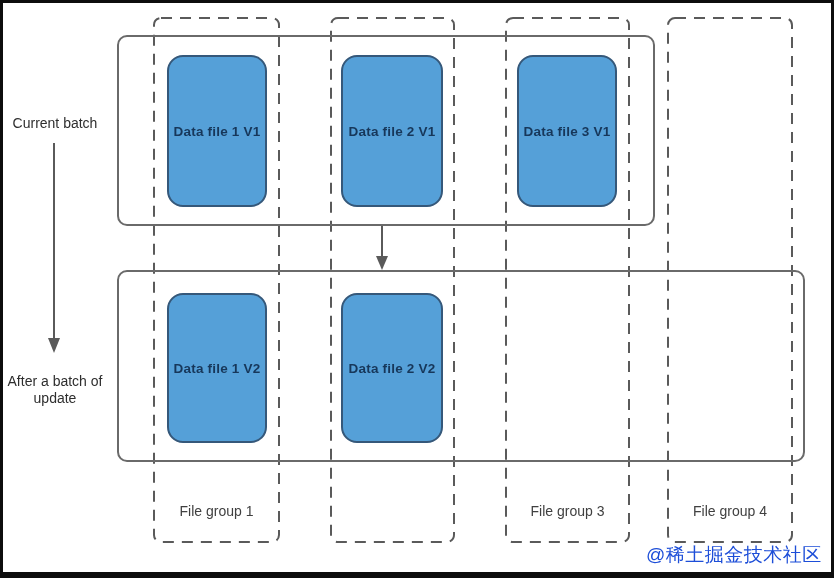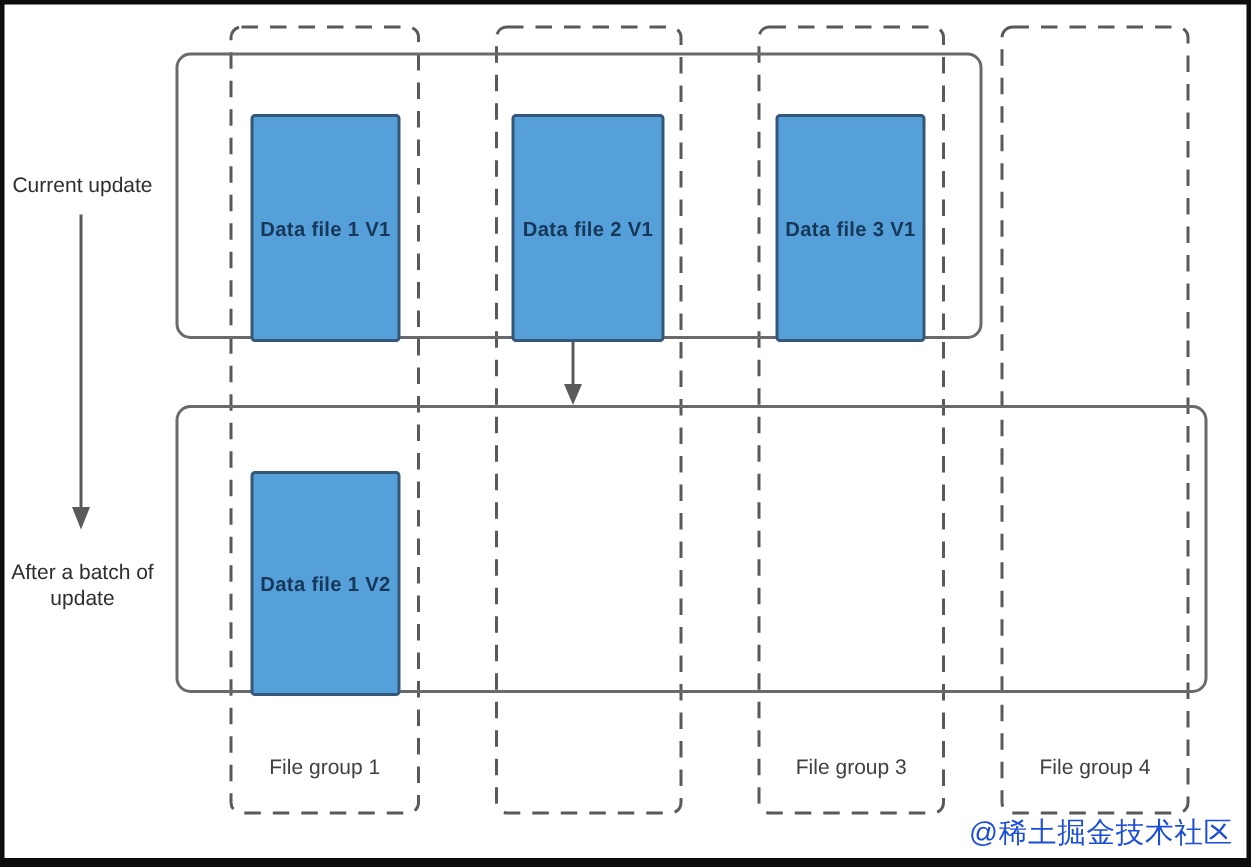--- a/index.html
+++ b/index.html
@@ -30,31 +30,30 @@
     top: 0;
     width: 834px;
     height: 578px;
     z-index: 1;
   }
   .file-box {
     position: absolute;
     box-sizing: border-box;
     background: #55a0d8;
     border: 2px solid #35587a;
-    border-radius: 3px;
+    border-radius: 16px;
     display: flex;
     align-items: center;
     justify-content: center;
     text-align: center;
     font-size: 13.5px;
     font-weight: bold;
     color: #17375a;
     z-index: 3;
     letter-spacing: 0.2px;
-    margin-top: 21px;
   }
   .side-label {
     position: absolute;
     text-align: center;
     font-size: 14px;
     color: #2e2e2e;
     line-height: 17px;
     z-index: 4;
   }
   .group-label {
@@ -98,22 +97,23 @@
 
     <line x1="382" y1="226" x2="382" y2="258" stroke="#5a5a5a" stroke-width="2"></line>
     <polygon points="382,270 376,256 388,256" fill="#5a5a5a"></polygon>
   </svg>
 
   <div class="file-box" style="left:167px; top:55px; width:100px; height:152px;">Data file 1 V1</div>
   <div class="file-box" style="left:341px; top:55px; width:102px; height:152px;">Data file 2 V1</div>
   <div class="file-box" style="left:517px; top:55px; width:100px; height:152px;">Data file 3 V1</div>
 
   <div class="file-box" style="left:167px; top:293px; width:100px; height:150px;">Data file 1 V2</div>
+  <div class="file-box" style="left:341px; top:293px; width:102px; height:150px;">Data file 2 V2</div>
 
-  <div class="side-label" style="left:5px; top:115px; width:100px;">Current update</div>
+  <div class="side-label" style="left:5px; top:115px; width:100px;">Current batch</div>
   <div class="side-label" style="left:2px; top:373px; width:106px;">
     <span>After a batch of</span><br>
     <span>update</span>
   </div>
 
   <div class="group-label" style="left:154px; top:503px; width:125px;">File group 1</div>
   <div class="group-label" style="left:506px; top:503px; width:123px;">File group 3</div>
   <div class="group-label" style="left:668px; top:503px; width:124px;">File group 4</div>
 
   <div class="watermark">@稀土掘金技术社区</div>

